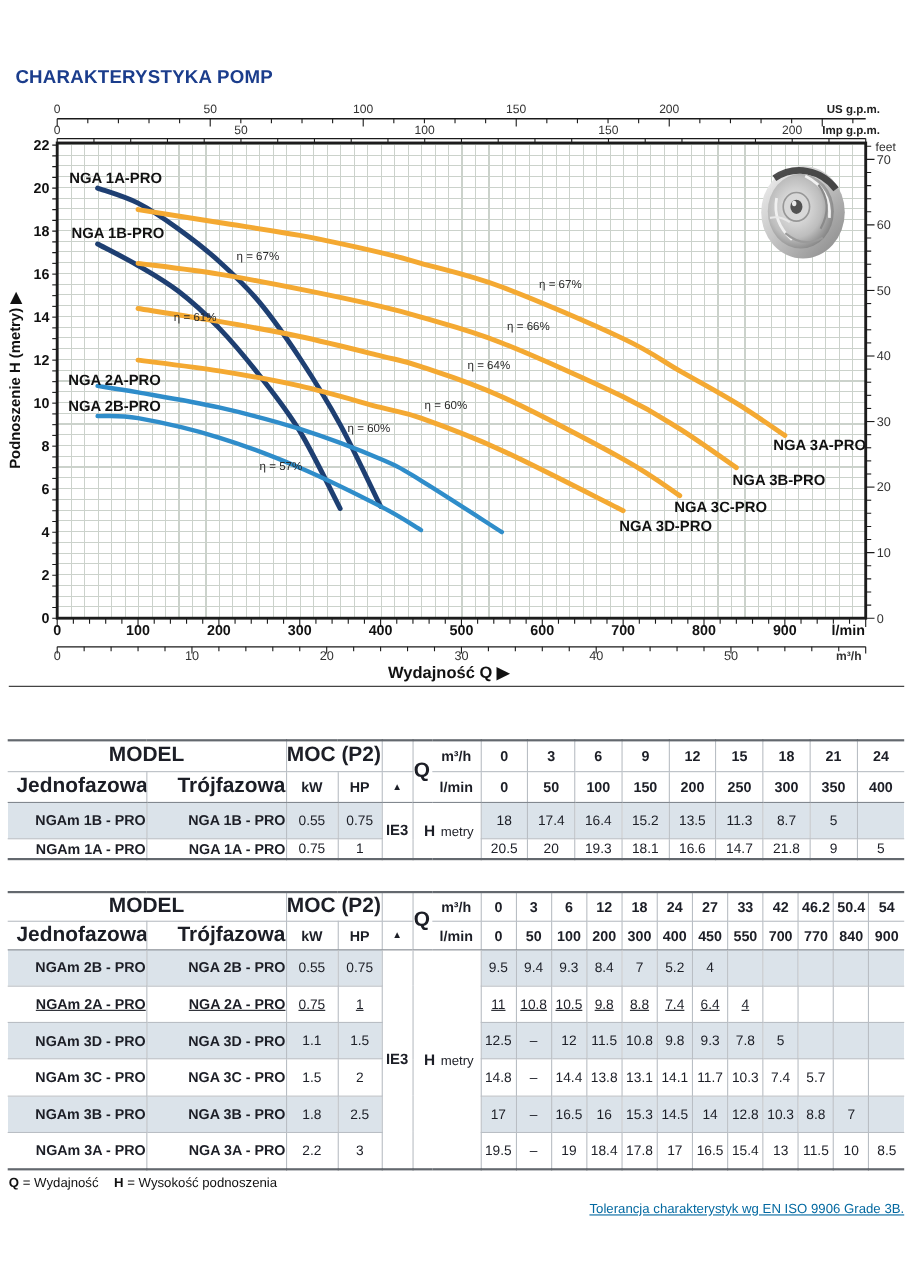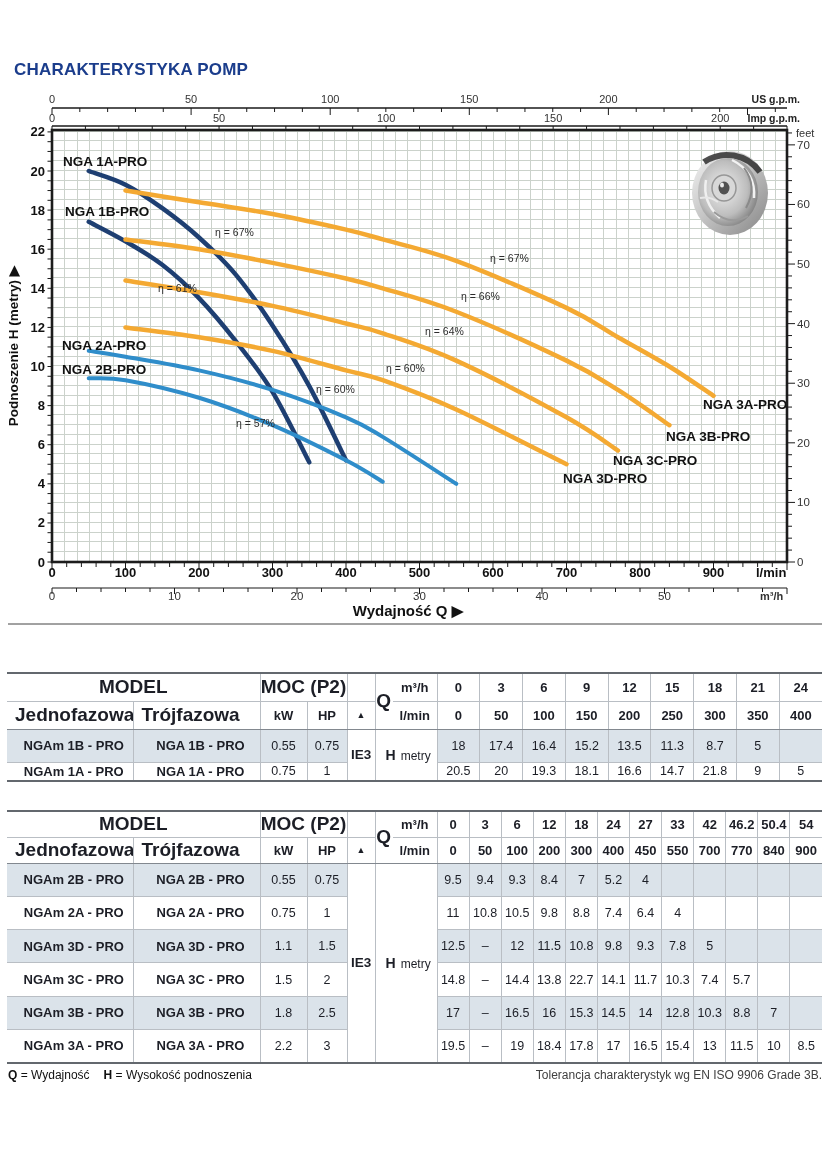--- a/index.html
+++ b/index.html
@@ -18,34 +18,34 @@
         repeating-linear-gradient(to right,#cbd2cb 0 1px,transparent 1px 12.25px);}
   #impeller{position:absolute;left:688px;top:146px;width:84px;height:92px;}
   #chart-svg{position:absolute;left:0;top:85px;width:830px;height:550px;}
   .ptable{position:absolute;left:7px;border-collapse:collapse;table-layout:fixed;width:815px;
           color:#1c1e26;border-top:2px solid #63686e;border-bottom:2px solid #63686e;}
   .ptable th,.ptable td{border-right:1px solid #b9bec4;border-bottom:1px solid #b9bec4;
           padding:0;text-align:center;vertical-align:middle;overflow:hidden;
           font-size:12.5px;font-weight:normal;}
   .ptable tr>*:first-child{border-left:none;}
   .ptable tr>*:last-child{border-right:none;}
-  .ptable .hl{text-align:left;padding-left:8px;}
+  .ptable .hl{text-align:right;padding-left:8px;}
   .ptable .hdr1{font-size:19px;font-weight:bold;}
   .ptable .hdr2{font-size:13px;font-weight:bold;}
   .ptable .hdrbot{border-bottom:1.5px solid #82888f;}
   .ptable .noright{border-right:none;}
-  .ptable .model{font-weight:bold;font-size:13px;text-align:center;padding-left:8px;}
+  .ptable .model{font-weight:bold;font-size:13px;text-align:right;padding-left:8px;}
   .ptable .sh{background:#dbe3ea;}
   .ptable .ie3{font-weight:bold;font-size:13.5px;background:#fff;}
   .ptable .hmetry{background:#fff;font-size:12px;text-align:left;padding-left:10px;}
   .ptable .hmetry b{font-size:14px;margin-right:5px;}
   .ptable .tri{font-size:9px;}
   .footer-left{position:absolute;left:8px;top:1068px;font-size:12px;color:#111;}
   .footer-left b{font-weight:bold;}
-  .footer-right{position:absolute;right:8px;top:1068px;font-size:12px;color:#404040;}
+  .footer-right{position:absolute;right:8px;top:1092px;font-size:12px;color:#0369a1;text-decoration:underline;}
 </style>
 </head>
 <body>
 
 <div id="page">
 
   <div class="hdr-left">CHARAKTERYSTYKA POMP</div>
 
   <div id="grid"></div>
 
@@ -542,21 +542,21 @@
           <td class="num sh">8.4</td>
           <td class="num sh">7</td>
           <td class="num sh">5.2</td>
           <td class="num sh">4</td>
           <td class="num sh"></td>
           <td class="num sh"></td>
           <td class="num sh"></td>
           <td class="num sh"></td>
           <td class="num sh"></td>
         </tr>
-        <tr style="height: 33.3px;">
+        <tr style="height: 33.3px; text-decoration: underline;">
           <td class="model">NGAm 2A - PRO</td>
           <td class="model">NGA 2A - PRO</td>
           <td class="num">0.75</td>
           <td class="num">1</td>
           <td class="num">11</td>
           <td class="num">10.8</td>
           <td class="num">10.5</td>
           <td class="num">9.8</td>
           <td class="num">8.8</td>
           <td class="num">7.4</td>
@@ -587,21 +587,21 @@
         </tr>
         <tr style="height: 33.3px;">
           <td class="model">NGAm 3C - PRO</td>
           <td class="model">NGA 3C - PRO</td>
           <td class="num">1.5</td>
           <td class="num">2</td>
           <td class="num">14.8</td>
           <td class="num">–</td>
           <td class="num">14.4</td>
           <td class="num">13.8</td>
-          <td class="num">22.7</td>
+          <td class="num">13.1</td>
           <td class="num">14.1</td>
           <td class="num">11.7</td>
           <td class="num">10.3</td>
           <td class="num">7.4</td>
           <td class="num">5.7</td>
           <td class="num"></td>
           <td class="num"></td>
         </tr>
         <tr style="height: 33.3px; padding-left: 20px;">
           <td class="model sh">NGAm 3B - PRO</td>

